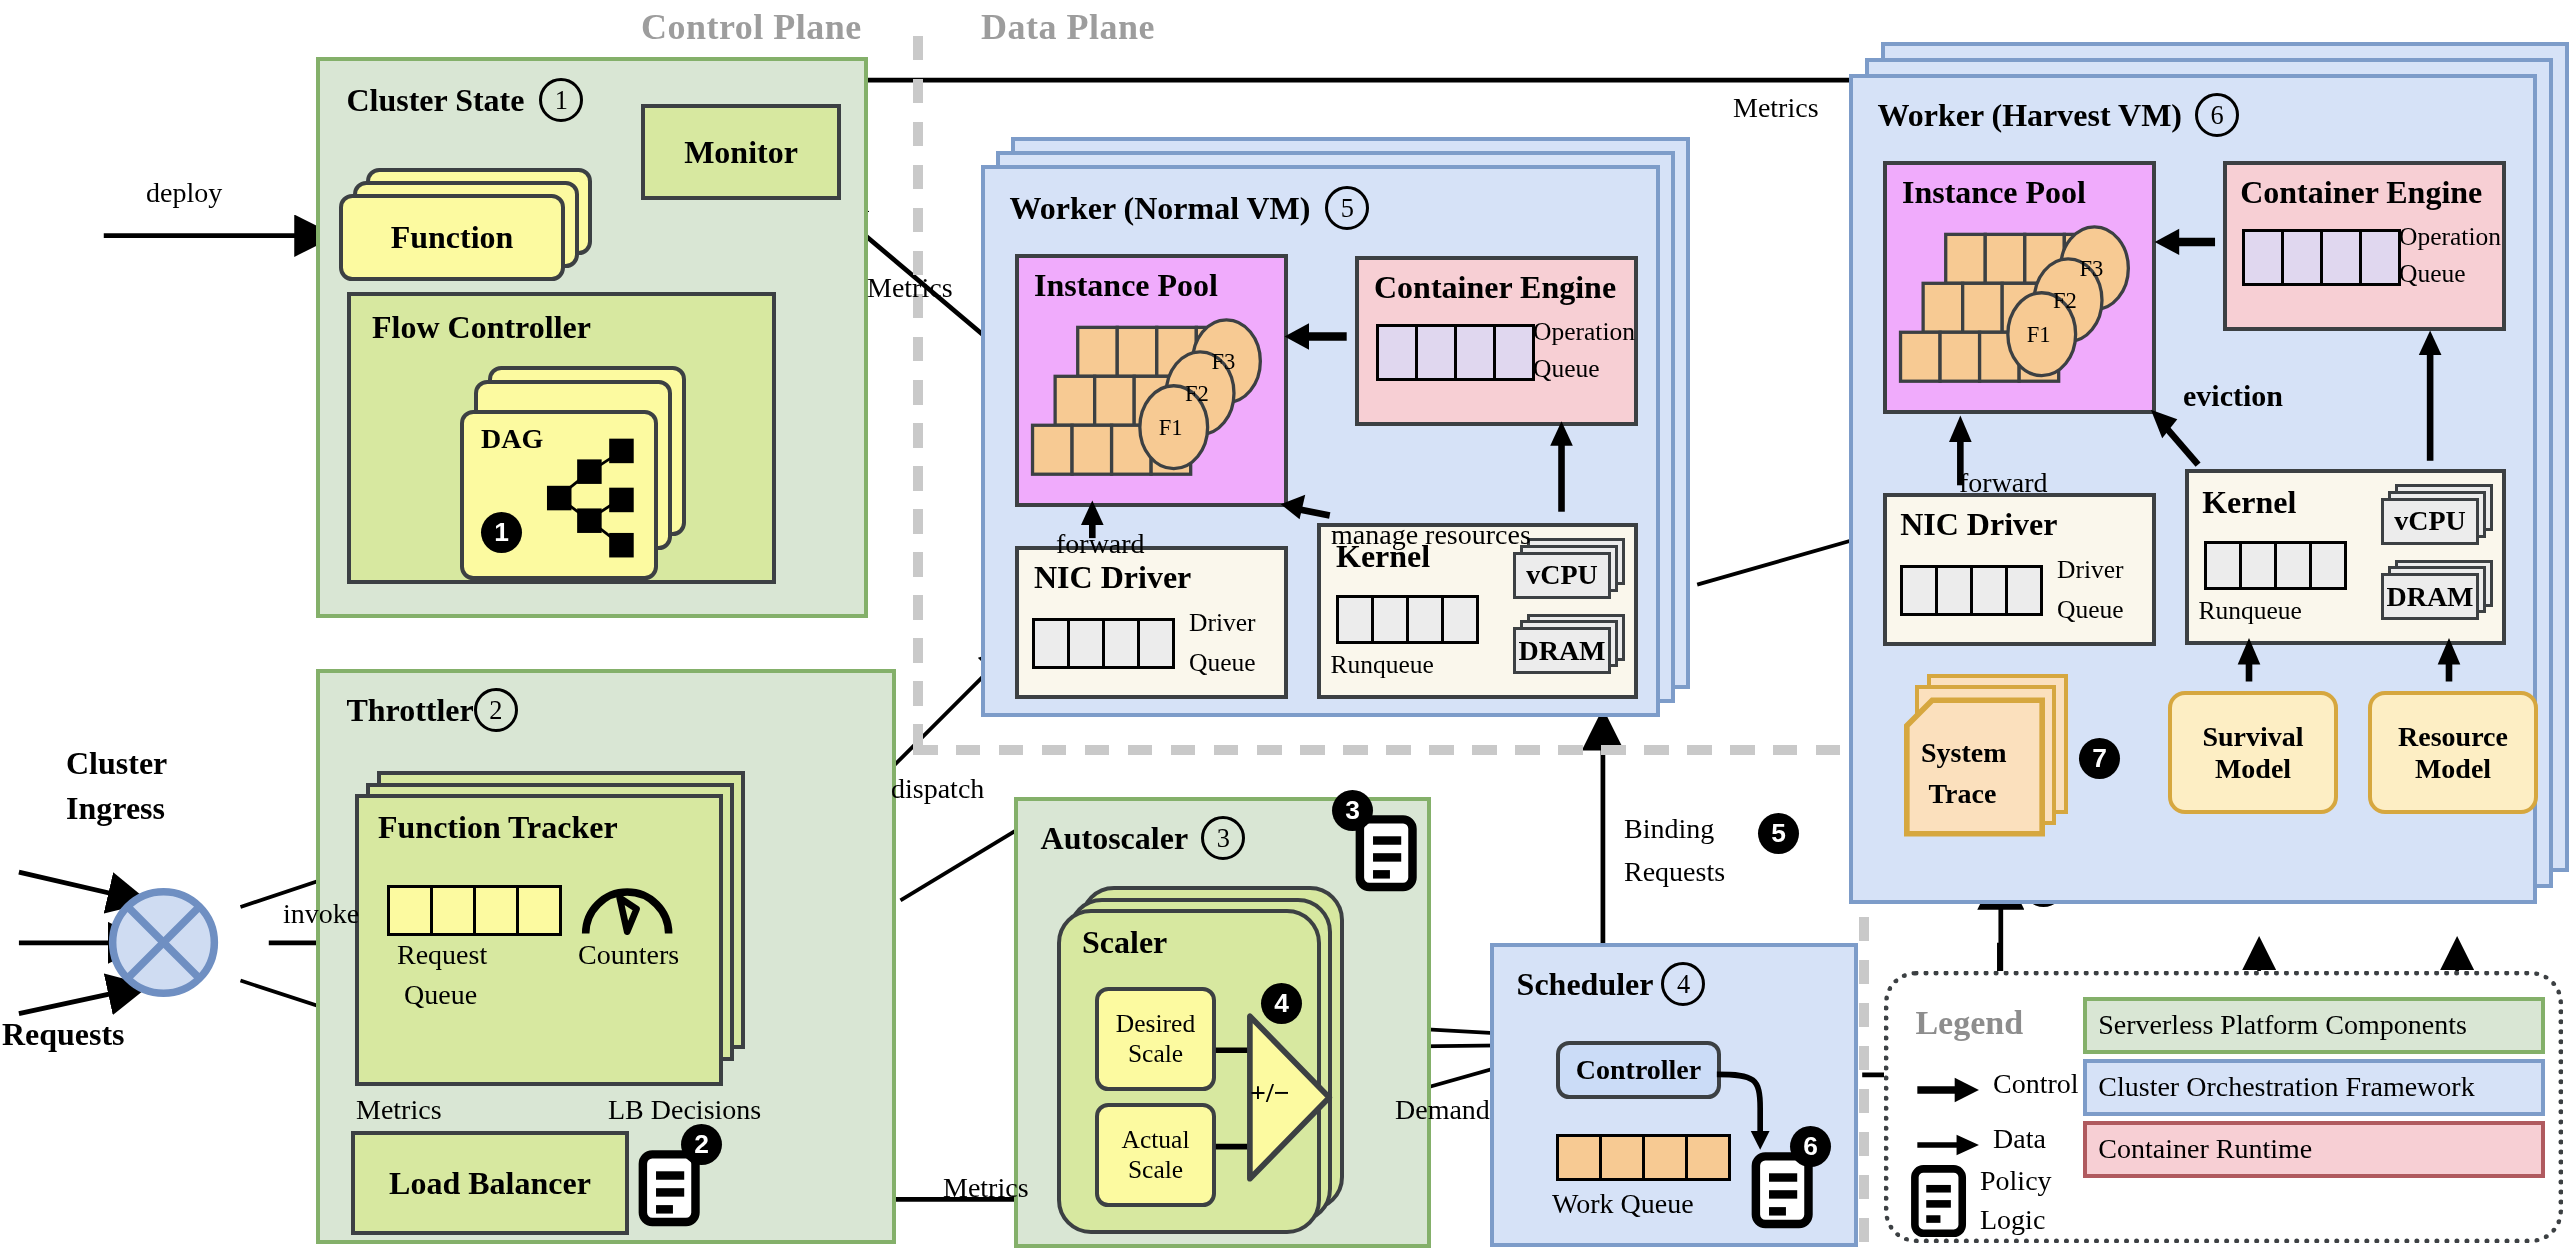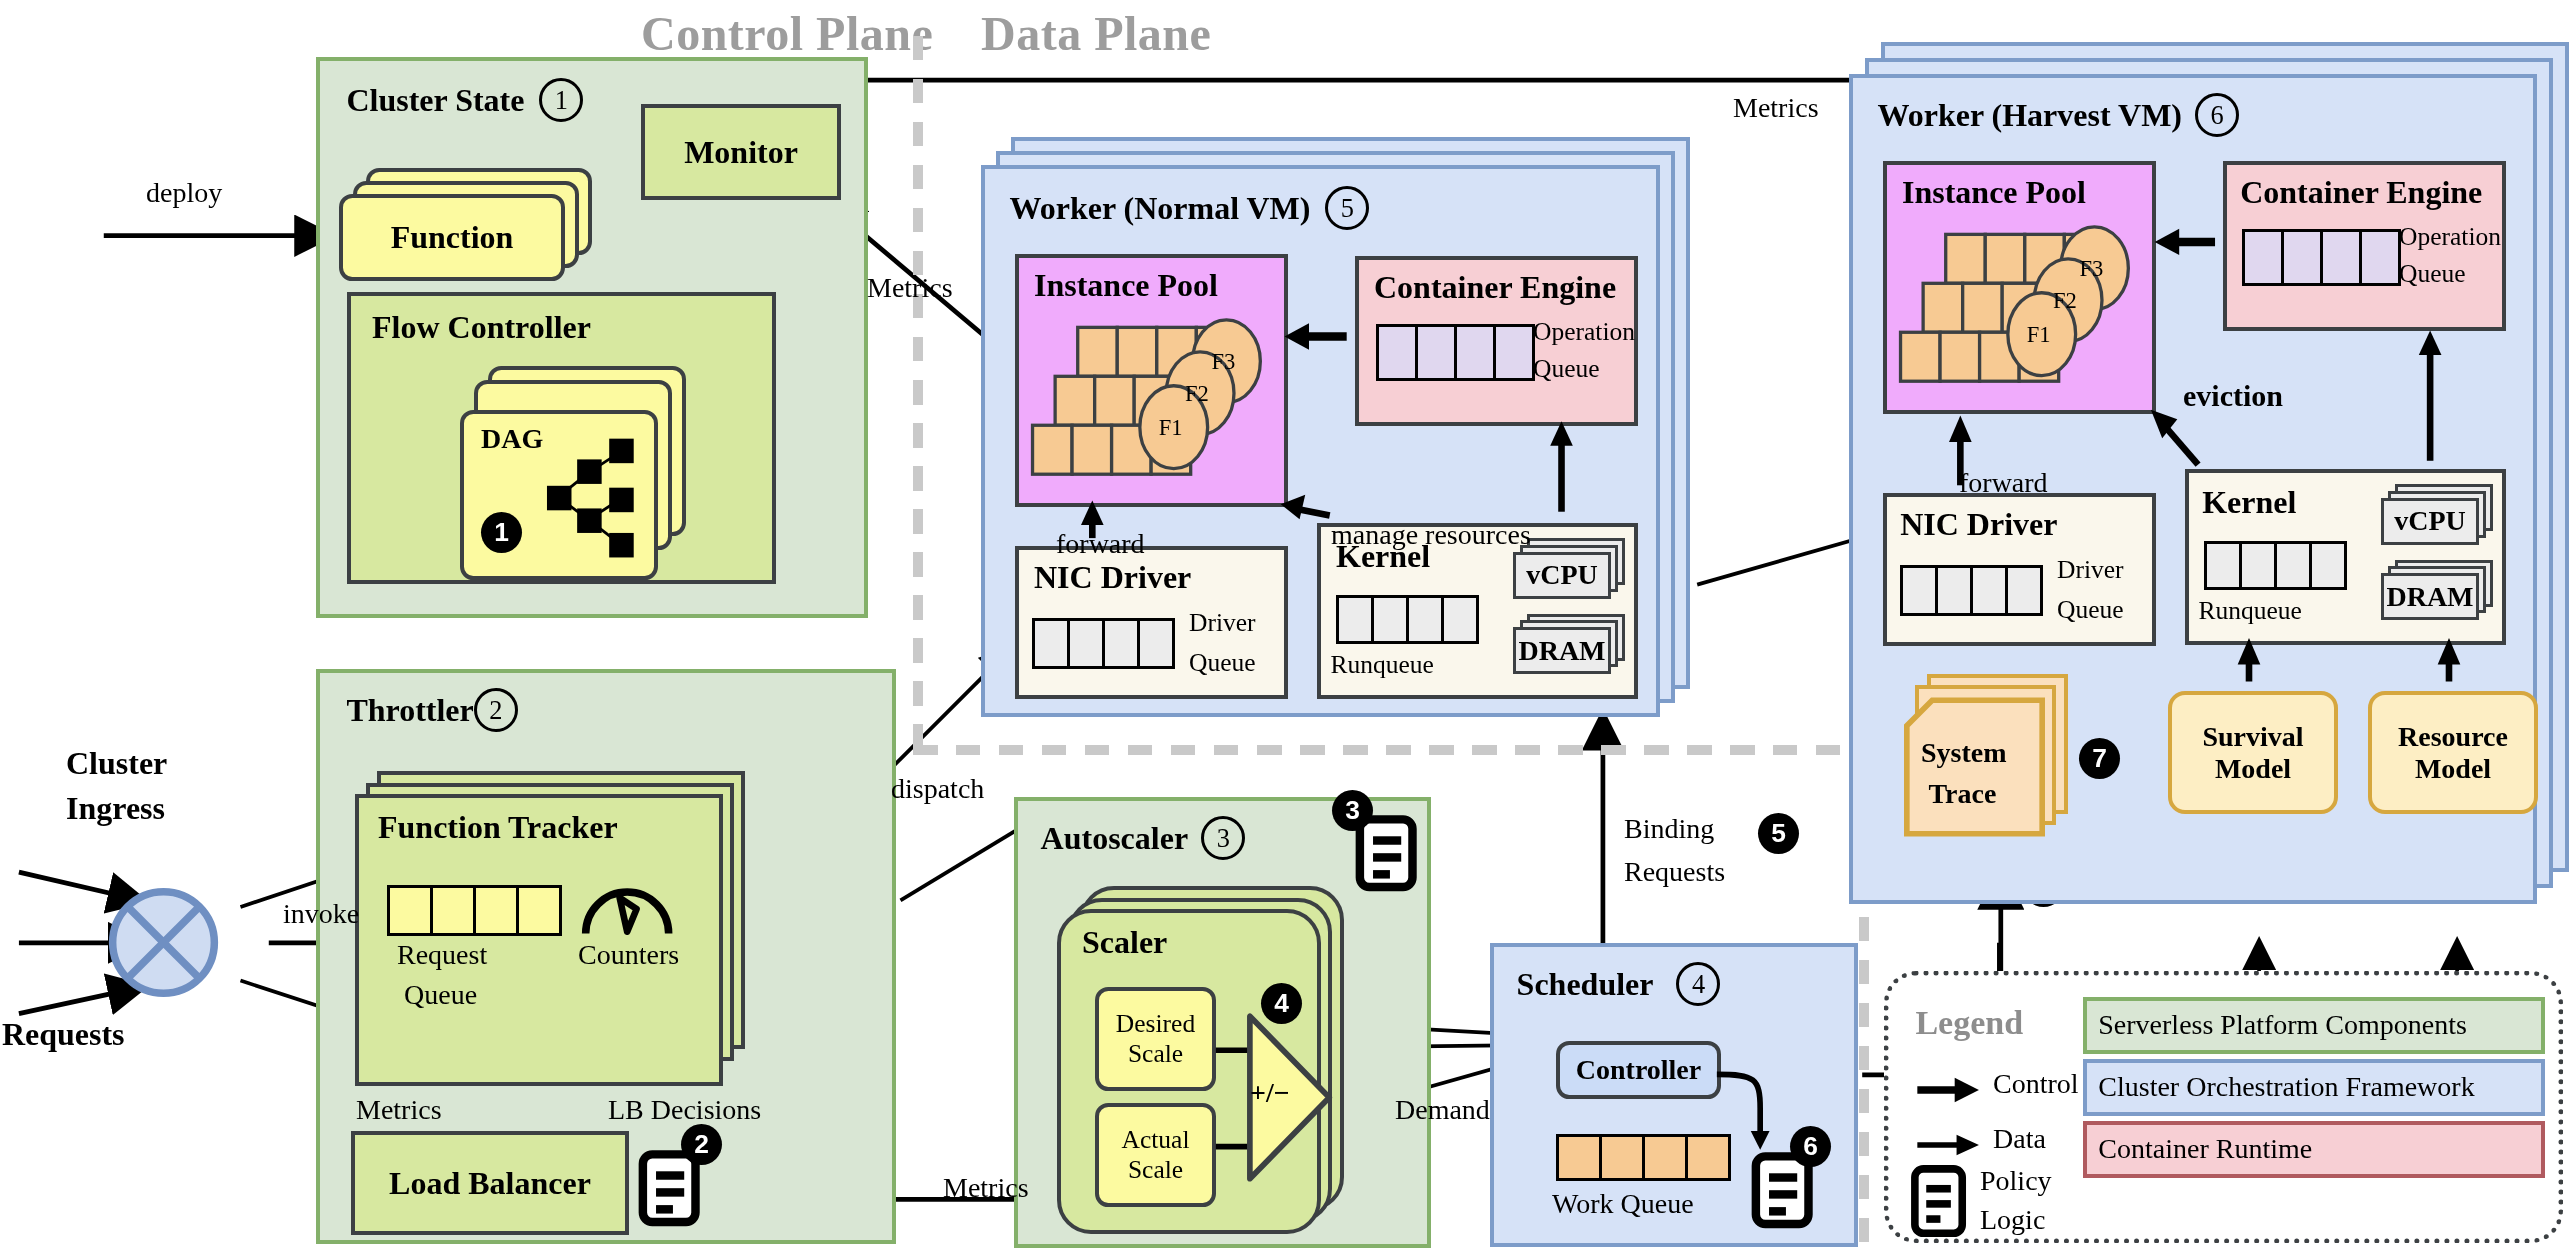--- a/index.html
+++ b/index.html
@@ -3,21 +3,21 @@
 <meta charset="utf-8">
 <style>
   html,body{margin:0;padding:0;background:#ffffff;}
   body{width:2576px;height:1254px;position:relative;overflow:hidden;
        font-family:"Liberation Serif","DejaVu Serif",serif;}
   .abs{position:absolute;box-sizing:border-box;}
   .bold{font-weight:bold;}
   .ctr{display:flex;align-items:center;justify-content:center;text-align:center;}
 
   
-  .plane-label{color:#9d9d9d;font-weight:bold;font-size:48px;letter-spacing:0.5px;}
+  .plane-label{color:#9d9d9d;font-weight:bold;font-size:36px;letter-spacing:0.5px;}
 
   
   .green-outer{background:#d9e6d4;border:4.7px solid #84b06a;}
   .green-inner{background:#d7e8a0;border:4.7px solid #3c4043;}
   .yellow-card{background:#fcfaa0;border:4.7px solid #3c4043;border-radius:13.2px;}
   .blue-outer{background:#d6e2f7;border:4.7px solid #7d9cc9;}
   .blue-inner{background:#f0abfc;border:4.7px solid #3c4043;}
   .pink{background:#f7cfd4;border:4.7px solid #3c4043;}
   .os{background:#faf7ec;border:4.7px solid #3c4043;}
 
@@ -248,21 +248,21 @@
   </svg>
   <div class="abs bold" style="left:189px;top:164px;font-size:28px;">+/−</div>
   <div class="abs circf" style="left:200px;top:70px;">4</div>
 </div>
 
 <div class="abs lbl" style="left:943px;top:1172px;">Metrics</div>
 <div class="abs lbl" style="left:1395px;top:1094px;">Demands</div>
 <div class="abs lbl" style="left:891px;top:773px;">dispatch</div>
 
 <div class="abs blue-outer" style="left:1490px;top:943px;width:368px;height:304px;">
-  <div class="abs" style="left:22.6px;top:15px;display:flex;align-items:center;gap:23px;">
+  <div class="abs" style="left:22.6px;top:15px;display:flex;align-items:center;gap:8px;">
     <span class="ttl">Scheduler</span>
     <span class="circ">4</span>
   </div>
   <div class="abs ctr" style="left:62px;top:94px;width:165px;height:58px;background:#cbdcf7;border:4.7px solid #3c4043;border-radius:13.2px;">
     <span class="ttl-sm">Controller</span>
   </div>
   <div class="abs queue" style="left:62px;top:187px;">
     <i style="width:40px;height:41px;background:#f7ca93;"></i>
     <i style="width:40px;height:41px;background:#f7ca93;"></i>
     <i style="width:40px;height:41px;background:#f7ca93;"></i>

